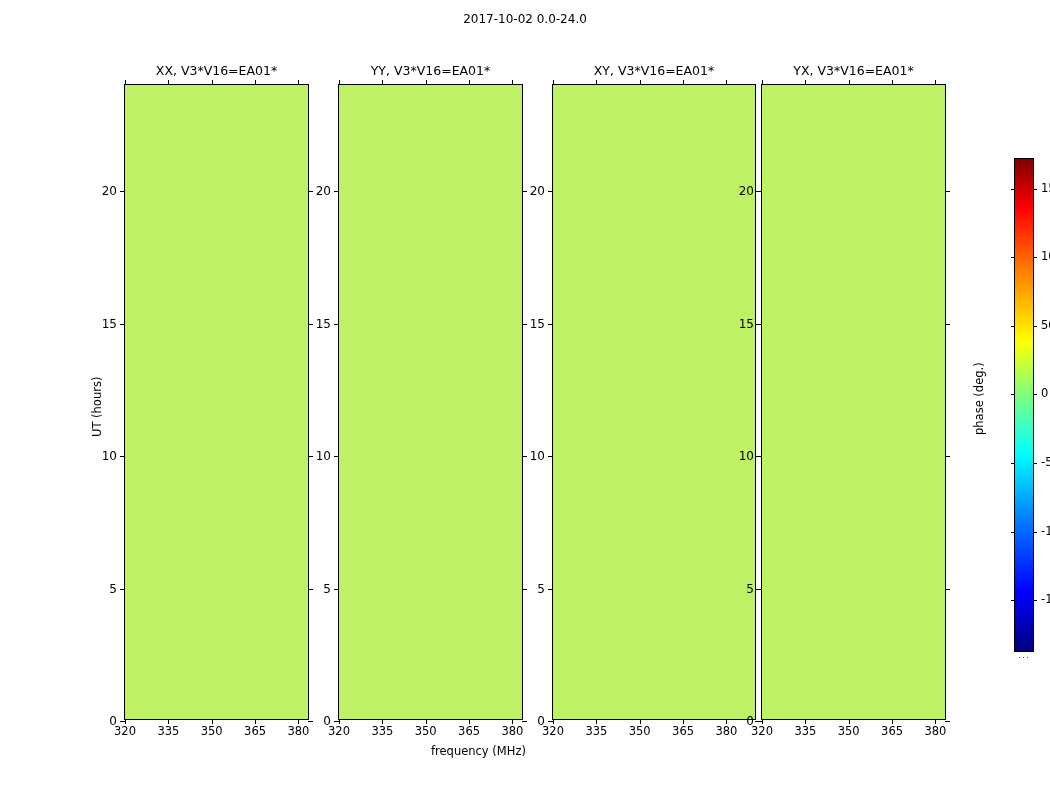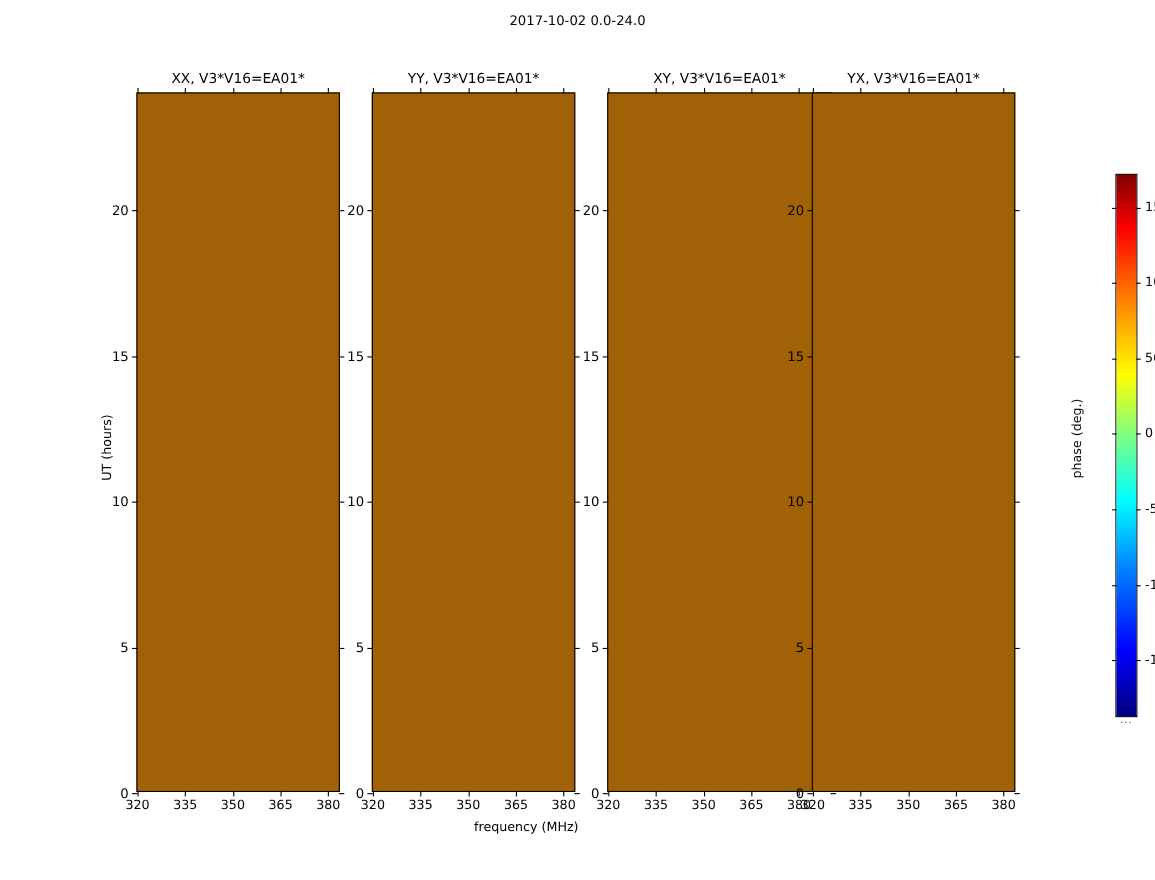--- a/index.html
+++ b/index.html
@@ -29,21 +29,21 @@
     text-align: center;
     font-size: 12px;
     color: #000;
   }
   .panel {
     position: absolute;
     top: 84px;
     height: 636px;
     box-sizing: border-box;
     border: 1px solid #000;
-    background: #a16207;
+    background: #bef264;
   }
   .panel-title {
     position: absolute;
     top: -22px;
     left: 0;
     width: 100%;
     text-align: center;
     font-size: 12.5px;
     white-space: nowrap;
     color: #000;
@@ -285,21 +285,21 @@
     <div class="xtick" style="left:173.4px;"></div>
       <div class="xtick-label" style="left:173.4px;">380</div>
 
     <div class="xtick-t" style="left:0px;"></div>
     <div class="xtick-t" style="left:43.4px;"></div>
     <div class="xtick-t" style="left:86.7px;"></div>
     <div class="xtick-t" style="left:130.1px;"></div>
     <div class="xtick-t" style="left:173.4px;"></div>
   </div>
 
-  <div class="panel" style="left:738px; width:185px;">
+  <div class="panel" style="left:761px; width:185px;">
     <div class="panel-title">YX, V3*V16=EA01*</div>
 
     <div class="ytick" style="top:636px;"></div>
       <div class="ytick-label" style="top:636px;">0</div>
     <div class="ytick" style="top:503.5px;"></div>
       <div class="ytick-label" style="top:503.5px;">5</div>
     <div class="ytick" style="top:371px;"></div>
       <div class="ytick-label" style="top:371px;">10</div>
     <div class="ytick" style="top:238.5px;"></div>
       <div class="ytick-label" style="top:238.5px;">15</div>

